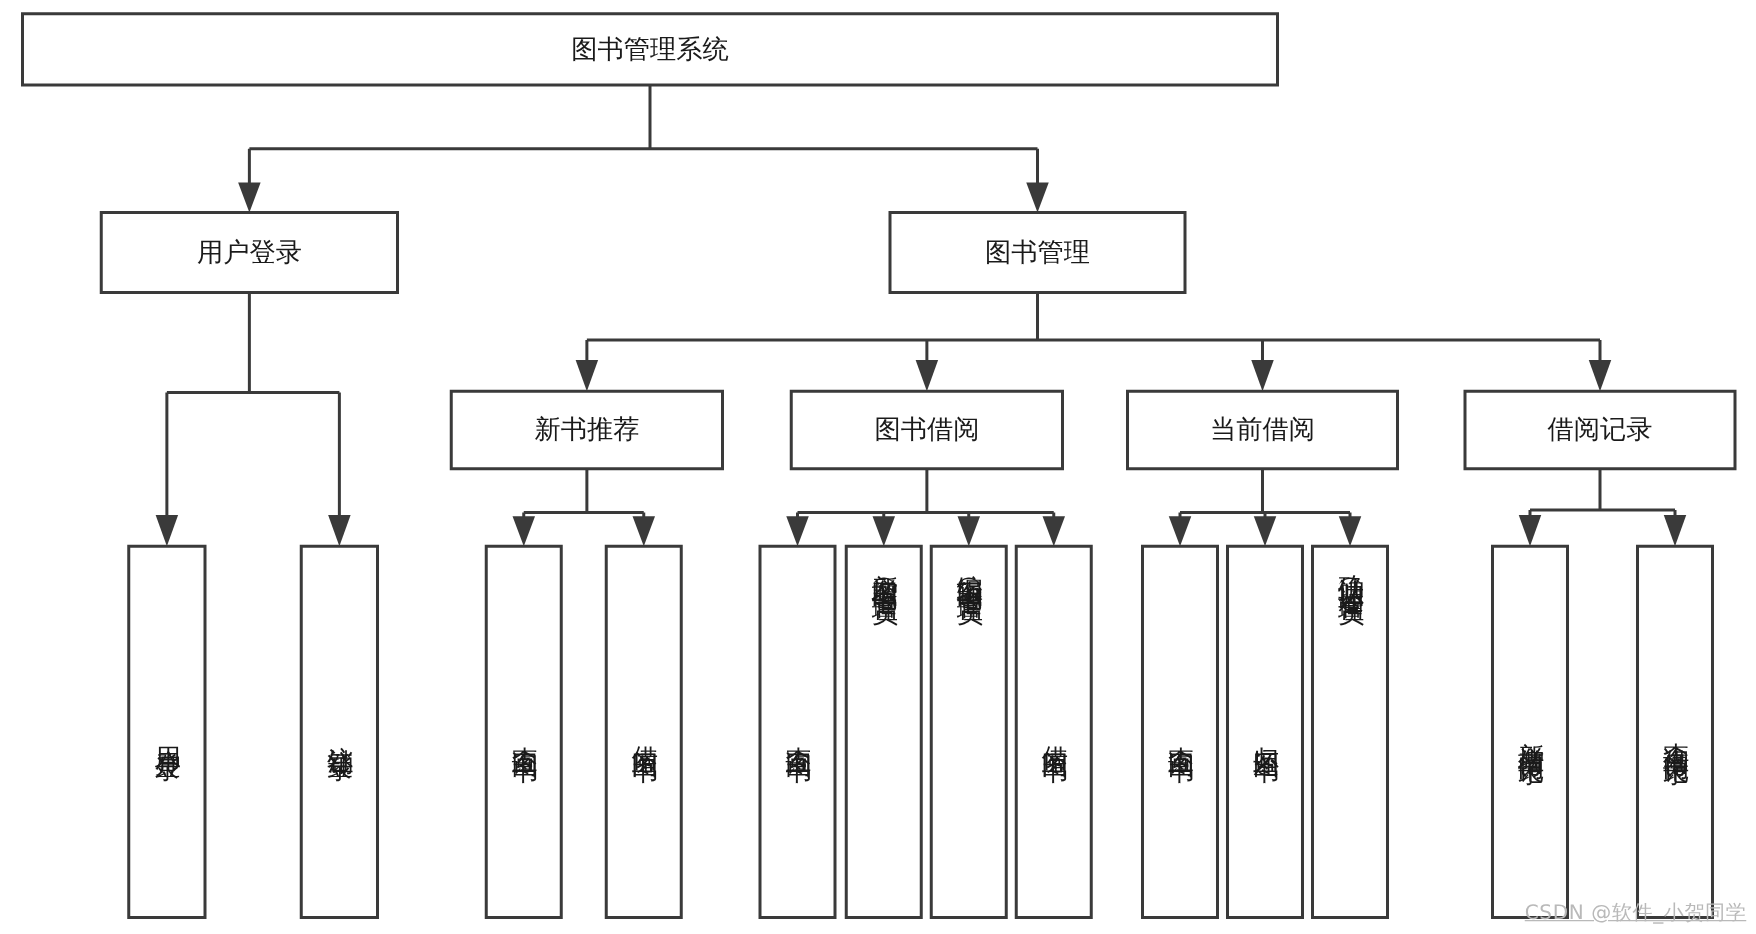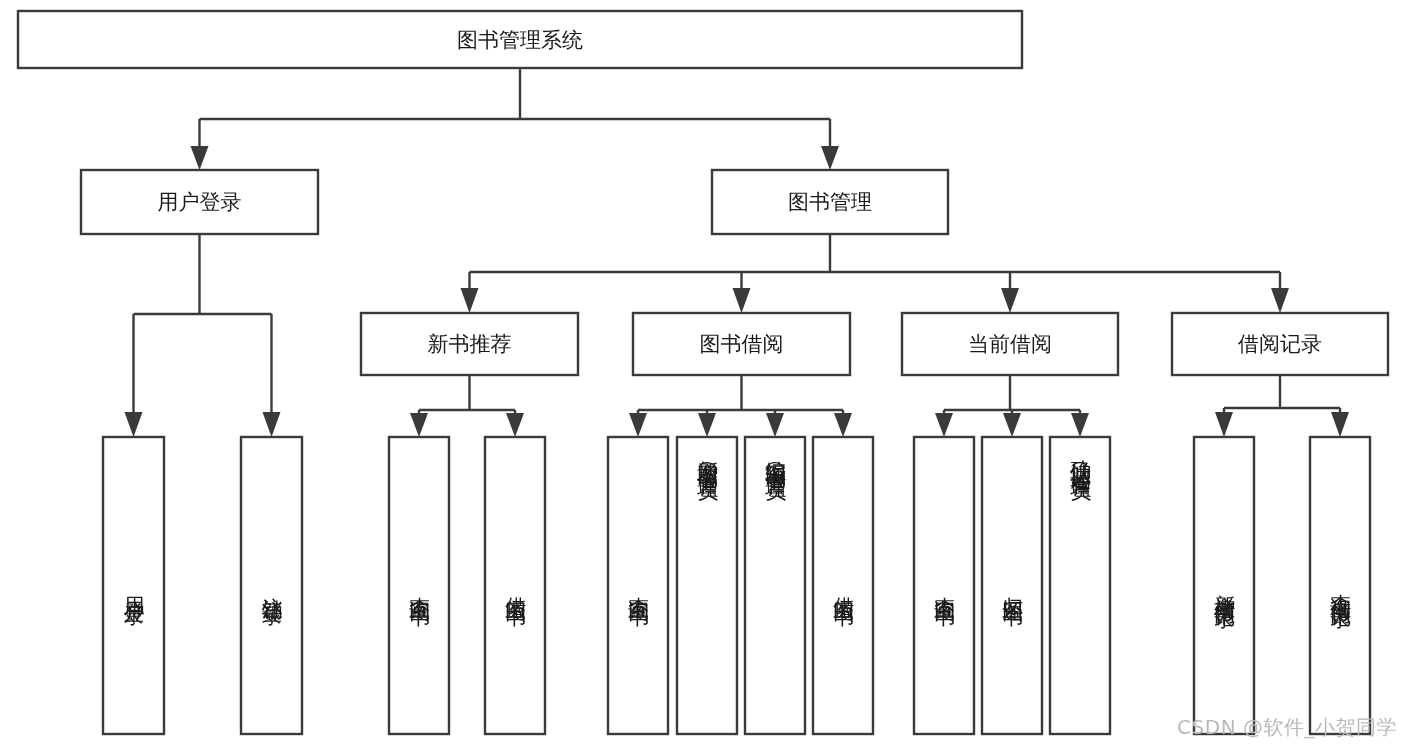--- a/index.html
+++ b/index.html
@@ -69,24 +69,25 @@
     line-height: 1.32;
     letter-spacing: 3px;
     color: #1a1a1a;
     white-space: nowrap;
   }
   .watermark {
     position: absolute;
     right: 8px;
     bottom: 6px;
     font-family: "DejaVu Sans", "Liberation Sans", sans-serif;
-    font-size: 20px;
+    font-size: 16px;
     color: #b9b9b9;
     letter-spacing: 0.5px;
     white-space: nowrap;
+    text-decoration: underline;
   }
 </style>
 </head>
 <body>
 
 <div id="canvas">
 
   <svg class="diagram" viewBox="0 0 1405 747" xmlns="http://www.w3.org/2000/svg">
 
     <g>

